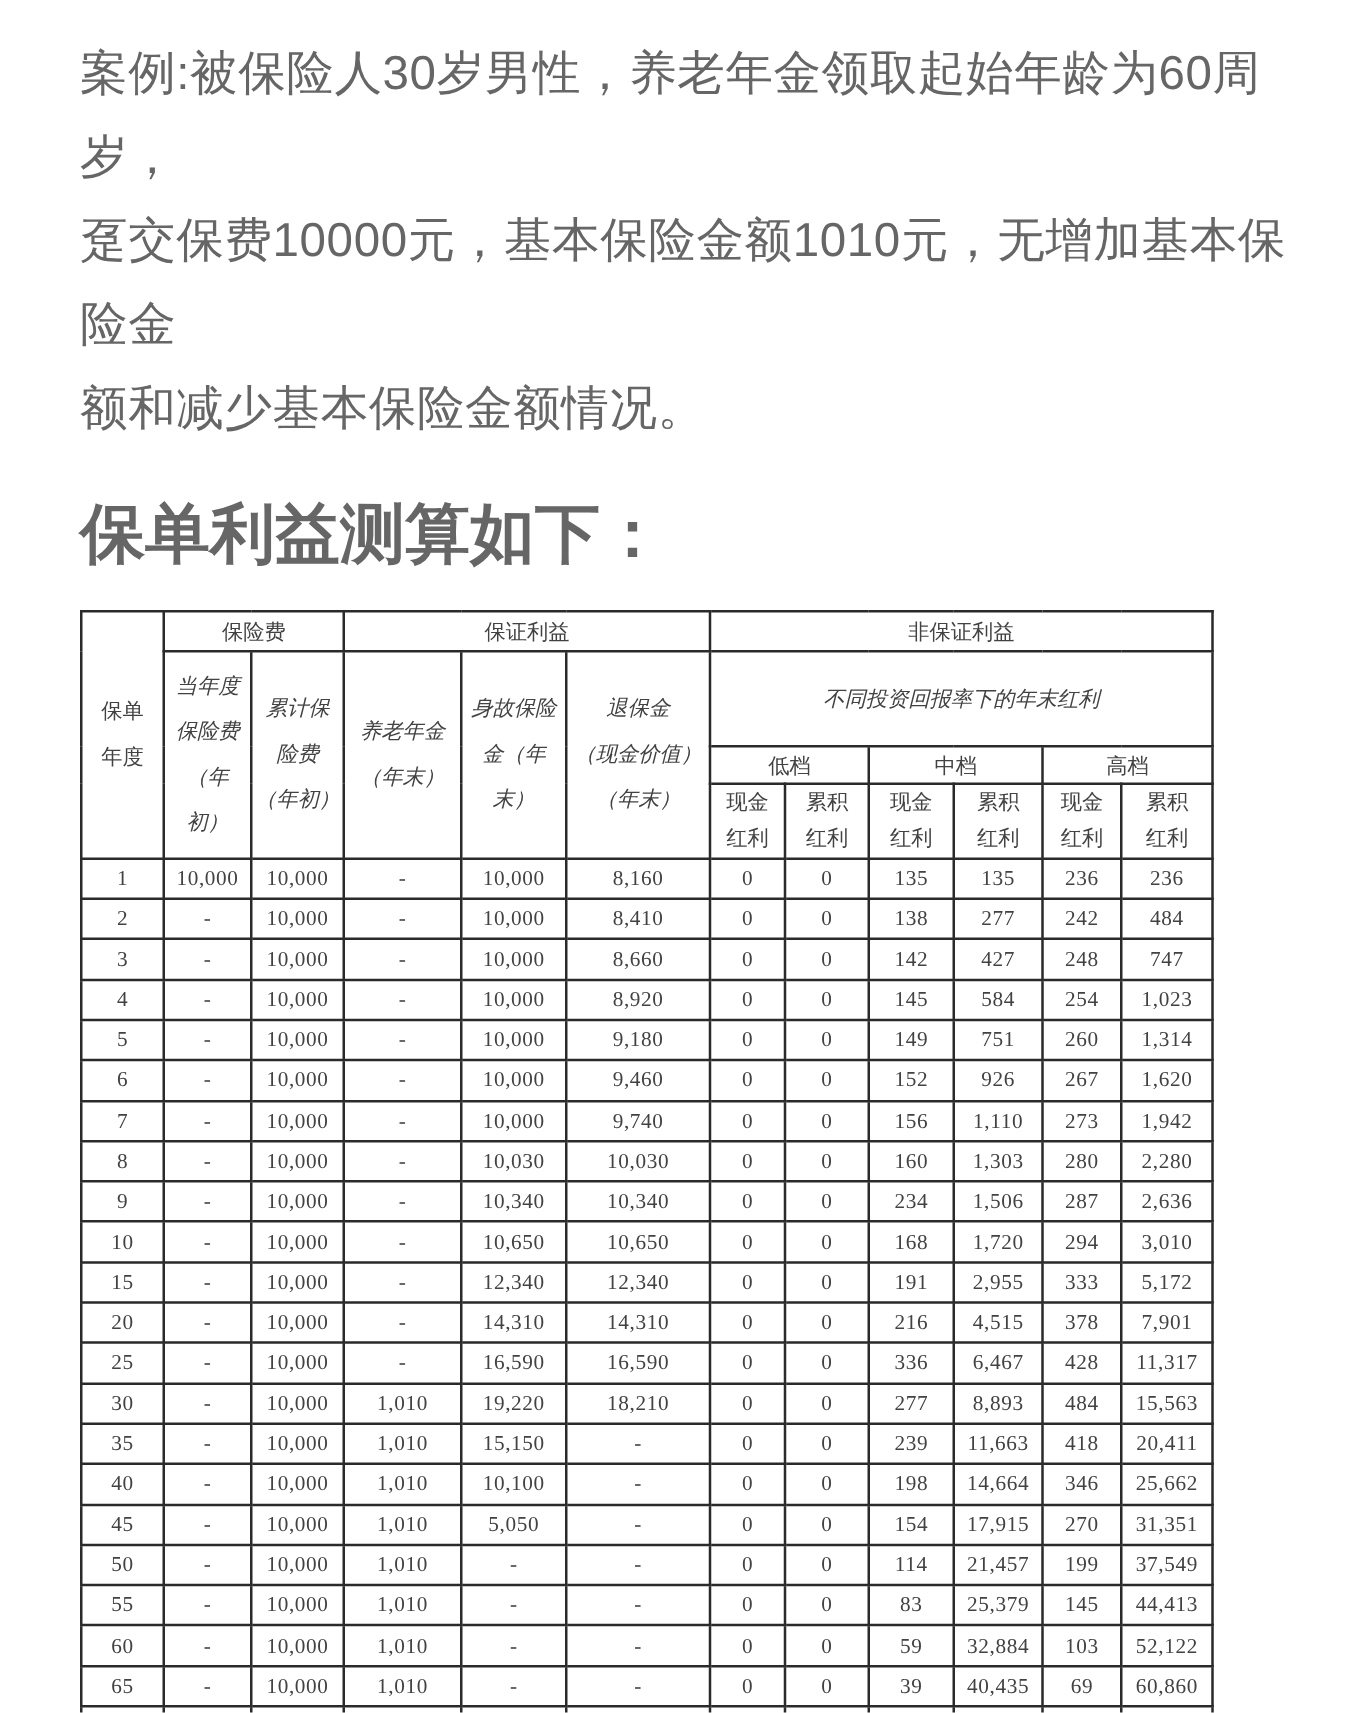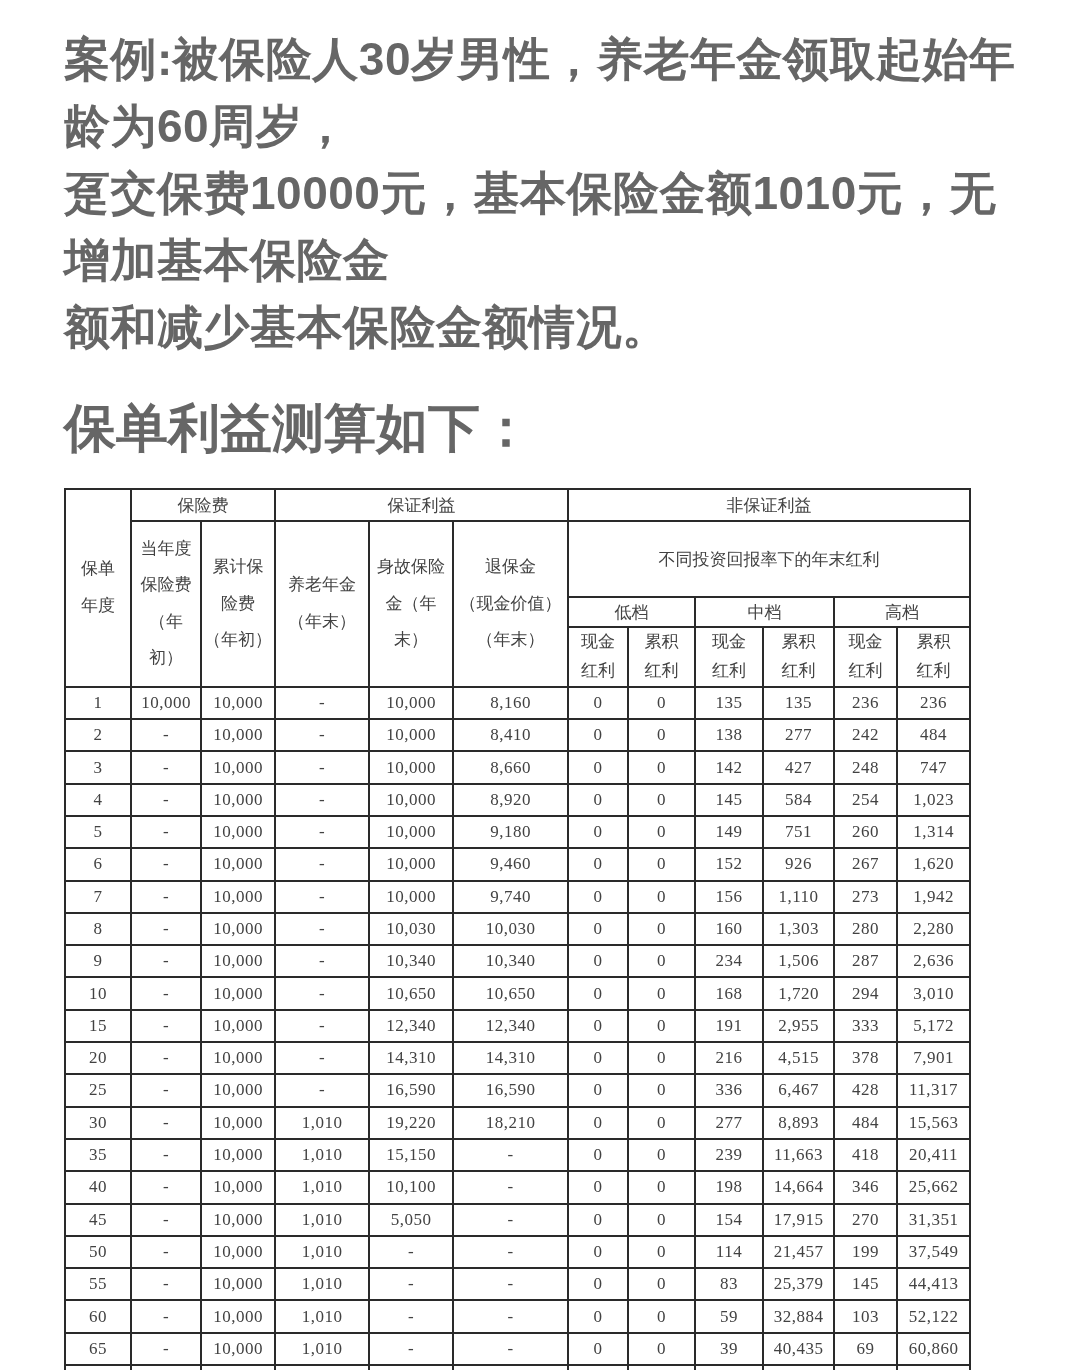--- a/index.html
+++ b/index.html
@@ -11,22 +11,22 @@
     width: 1080px;
     height: 1370px;
     overflow: hidden;
     font-family: "Liberation Sans", "DejaVu Sans", sans-serif;
   }
   .content {
     padding: 26px 40px 0 64px;
   }
   .case-text {
     margin: 0;
-    font-size: 46px;
-    font-weight: 700;
+    font-size: 38px;
+    font-weight: 400;
     color: #666666;
     line-height: 67px;
     white-space: pre-line;
     letter-spacing: 0.5px;
   }
   .table-title {
     margin: 34px 0 0 0;
     font-size: 52px;
     font-weight: 700;
     color: #666666;
@@ -44,21 +44,21 @@
   .benefit-table th, .benefit-table td {
     border: 2px solid #2a2a2a;
     padding: 0 2px;
     text-align: center;
     vertical-align: middle;
     font-weight: normal;
     font-size: 17px;
     overflow: hidden;
   }
   tr.h1 { height: 32px; }
-  tr.h2 { height: 76px; }
+  tr.h2 { height: 76px; font-style: italic; }
   tr.h3 { height: 30px; }
   tr.h4 { height: 55px; }
   .benefit-table th.multiline {
     white-space: pre-line;
     line-height: 2.15;
   }
   tr.h4 th {
     white-space: pre-line;
     line-height: 1.7;
   }

